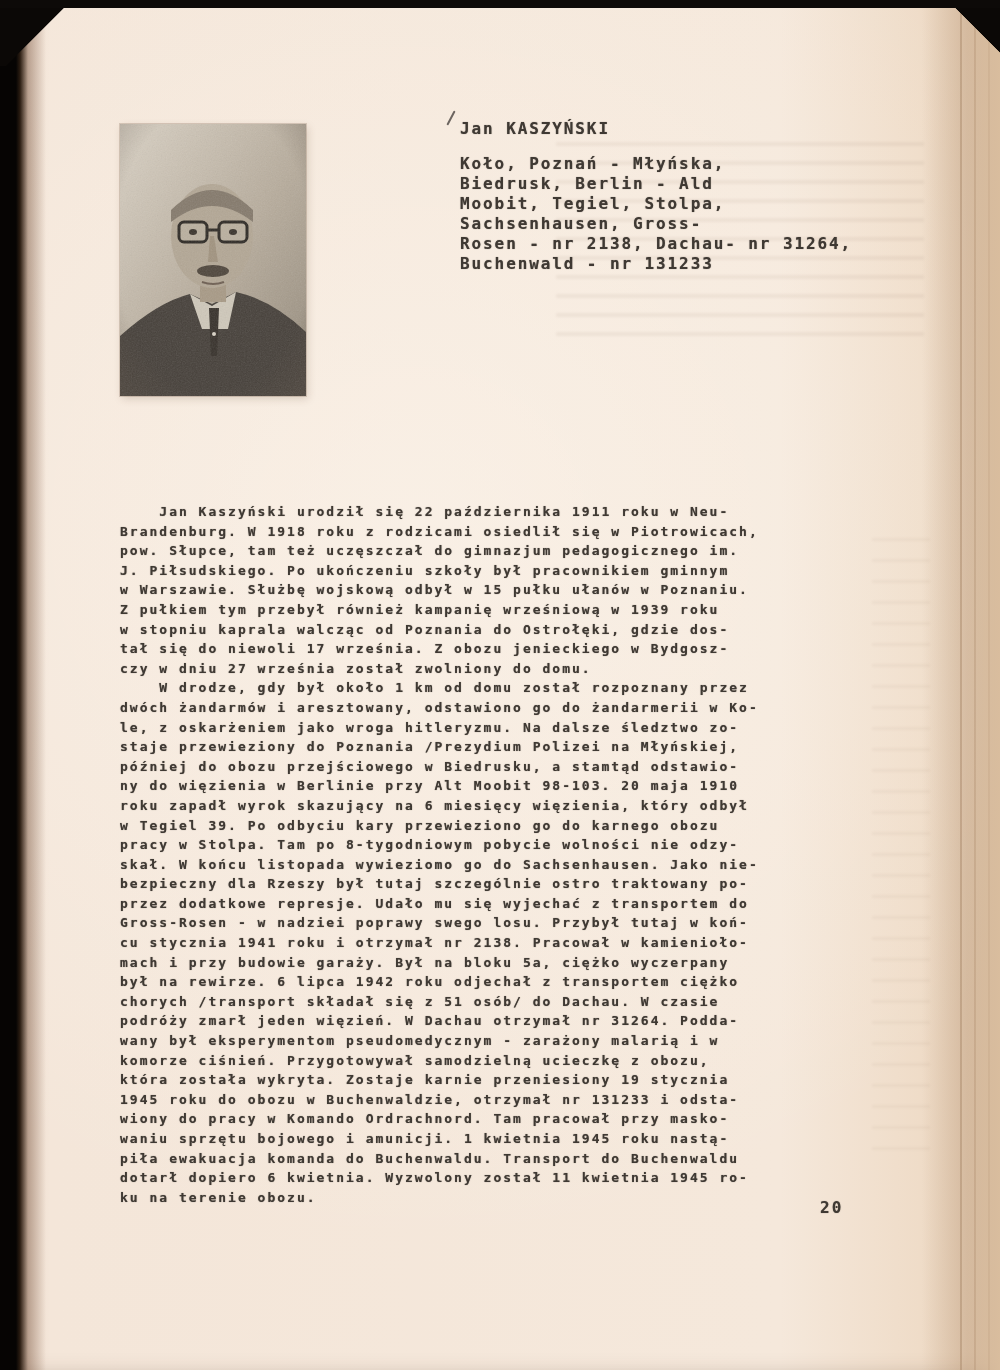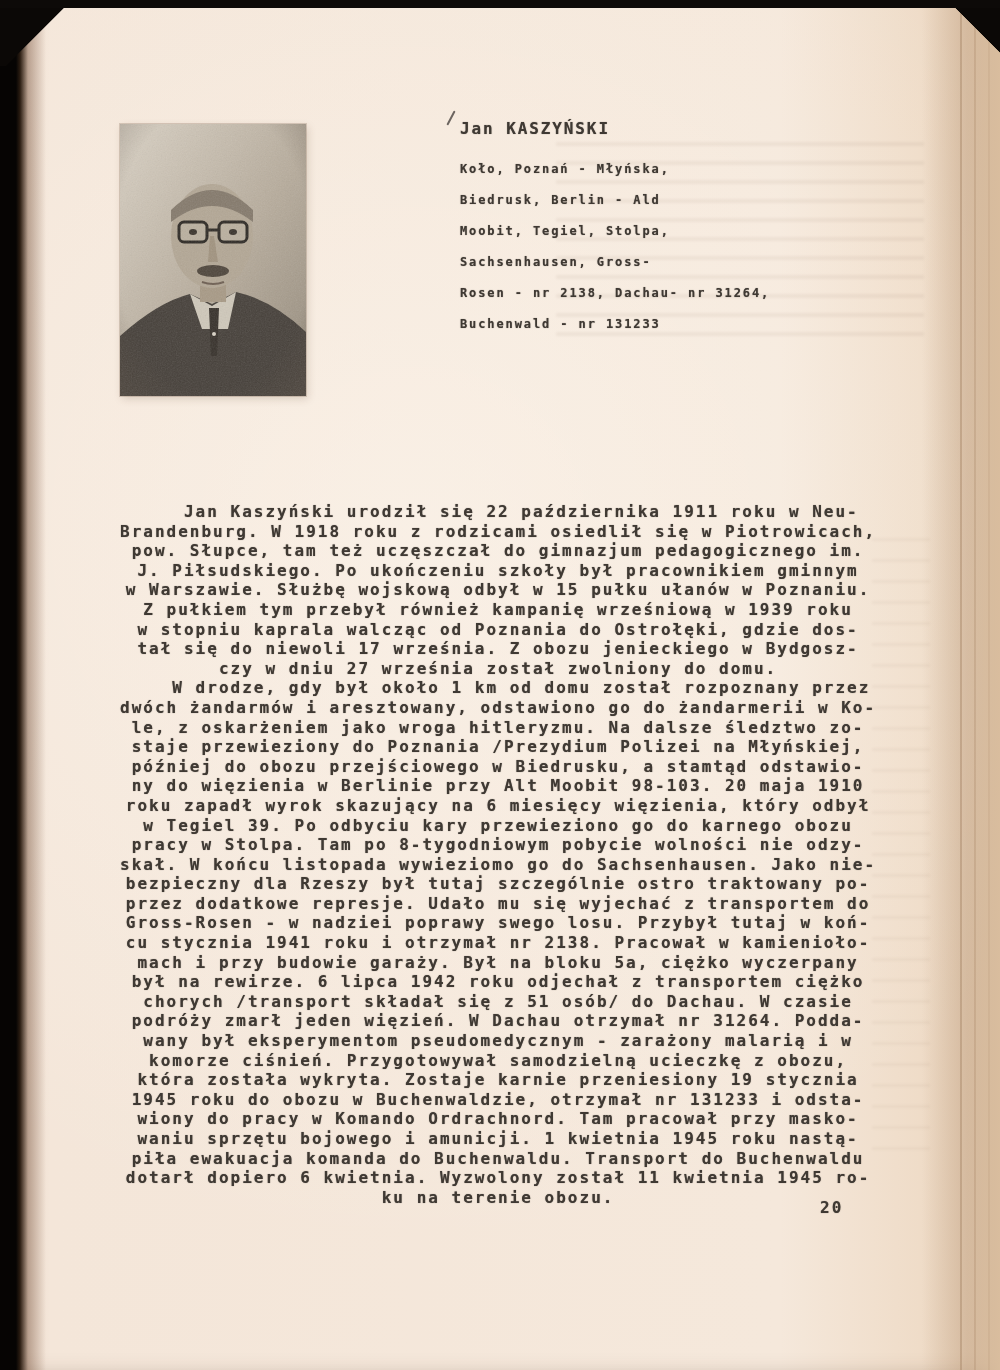--- a/index.html
+++ b/index.html
@@ -50,22 +50,22 @@
   .photo {
     position:absolute; left:120px; top:116px; width:186px; height:272px; margin:0;
     box-shadow:0 0 0 1px rgba(120,96,76,.25), 2px 3px 8px rgba(90,60,40,.18);
   }
   .photo svg { display:block; width:100%; height:100%; }
   .type {
     position:absolute; white-space:pre; font-weight:bold; color:#3f3933;
     text-shadow:0 0 1px rgba(63,57,51,.65);
   }
   .header-name  { left:460px; top:110px; font-size:16px; letter-spacing:1.9px; line-height:21px; }
-  .header-camps { left:460px; top:146px; font-size:12px; letter-spacing:1.9px; line-height:31px; }
-  .body-text    { left:120px; top:494px; font-size:16px; letter-spacing:2px; line-height:19.6px;text-align:center; }
+  .header-camps { left:460px; top:146px; font-size:16px; letter-spacing:1.9px; line-height:20px; }
+  .body-text    { left:120px; top:494px; font-size:13px; letter-spacing:2px; line-height:19.6px; }
   .page-number  { left:820px; top:1190px; font-size:16px; letter-spacing:2px; }
 </style>
 </head>
 <body>
 
 <div class="scan">
   <div class="page">
 
     <div class="ghost1"></div>
     <div class="ghost2"></div>

